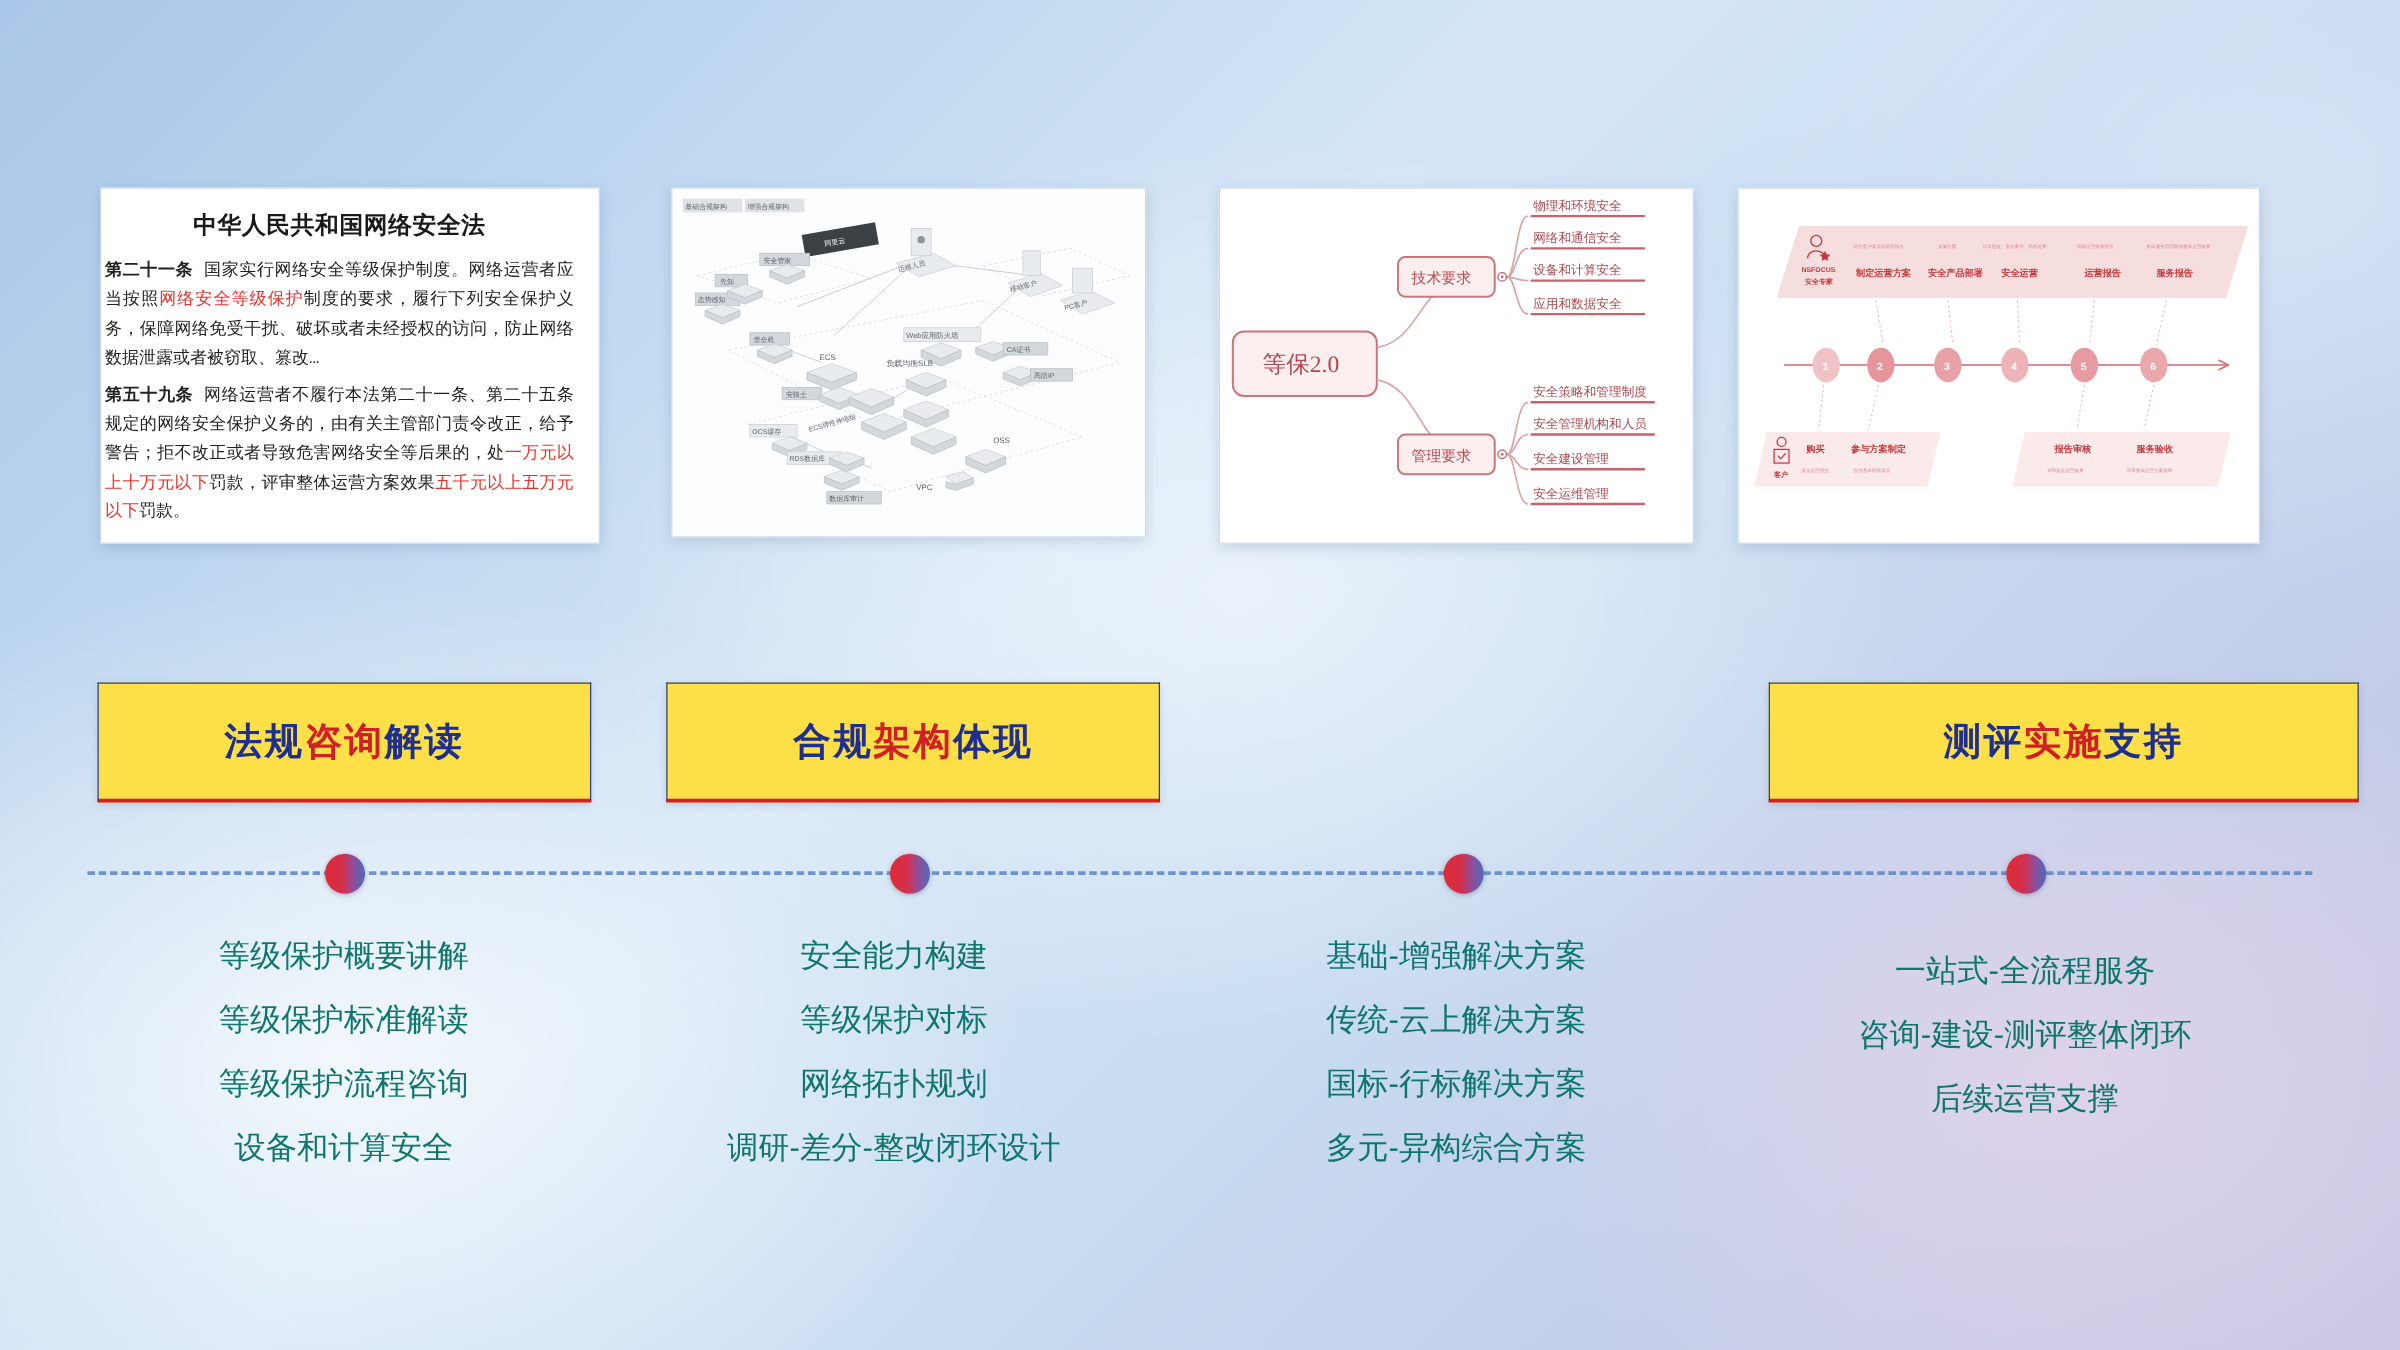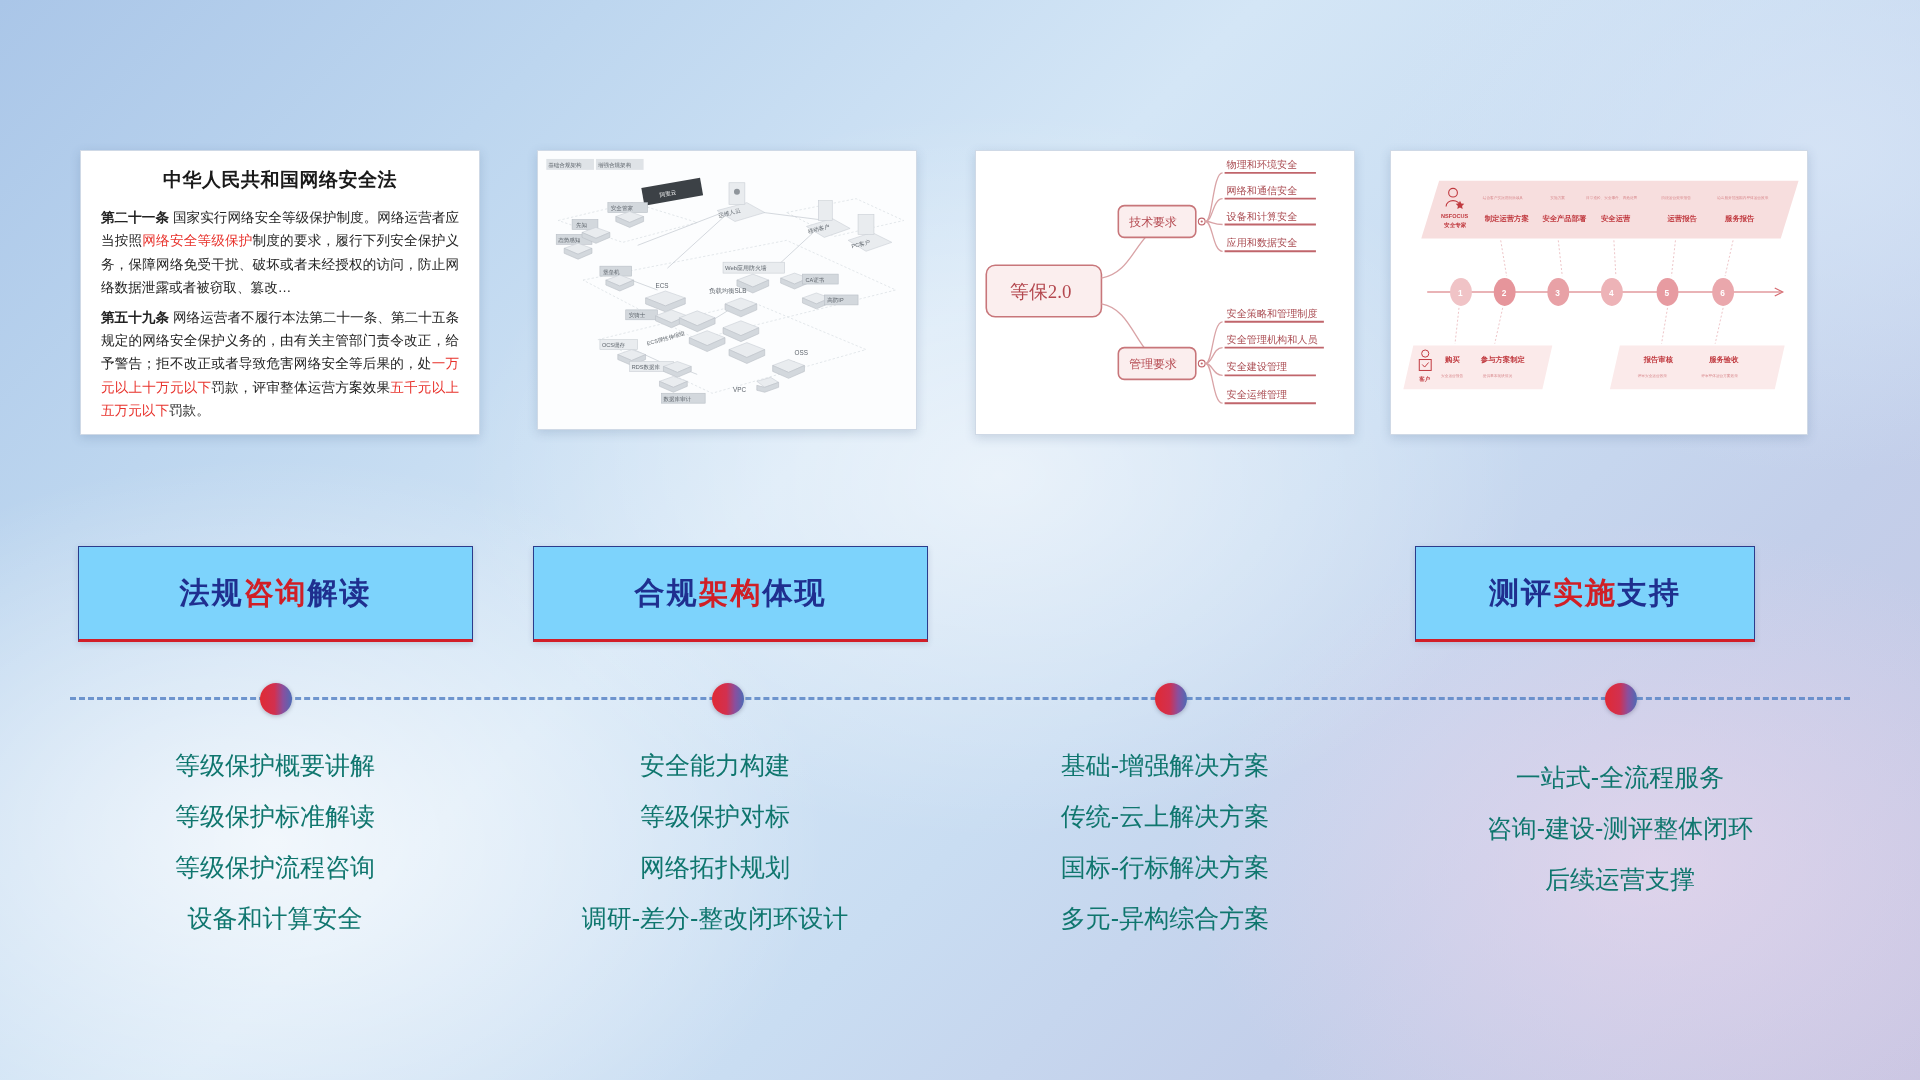--- a/index.html
+++ b/index.html
@@ -28,21 +28,21 @@
     border: 1px solid #cfd9e6;
     box-shadow: 0 3px 10px rgba(60,90,130,0.20);
     overflow: hidden;
   }
   .card-1 { left: 80px;   width: 400px; height: 285px; }
   .card-2 { left: 537px;  width: 380px; height: 280px; }
   .card-3 { left: 975px;  width: 380px; height: 285px; }
   .card-4 { left: 1390px; width: 418px; height: 285px; }
 
   
-  .law { padding: 16px 20px 10px 20px; }
+  .law { padding: 16px 20px 10px 3px; font-family: Liberation Mono, monospace; }
   .law-title {
     text-align: center; font-size: 19px; font-weight: bold;
     color: #1a1a1a; letter-spacing: .5px; margin-bottom: 13px;
   }
   .law-p {
     font-size: 13.6px; line-height: 1.72; color: #222; text-align: justify;
   }
   .law-p + .law-p { margin-top: 6px; }
   .law-p b { font-weight: bold; }
   .law-p .hl { color: #e8312b; }
@@ -56,35 +56,35 @@
   .mind svg { display: block; width: 100%; height: 100%; }
 
   
   .nsf { position: relative; width: 100%; height: 100%; background: #fff; }
   .nsf svg { display: block; width: 100%; height: 100%; }
 
   
   .titles { position: absolute; top: 546px; left: 0; width: 1920px; height: 96px; }
   .title-box {
     position: absolute; top: 0; height: 96px;
-    background: #7dd3fc;
+    background: #fde047;
     border: 1px solid #2b3c8c;
     border-bottom: 3px solid #d21e28;
     box-shadow: 0 2px 6px rgba(50,70,110,0.18);
     display: flex; align-items: center; justify-content: center;
   }
   .title-box .t {
     font-size: 30px; font-weight: bold; color: #1f2f8f;
     letter-spacing: 2px;
   }
   .title-box .t .r { color: #d01f26; }
   .tb-1 { left: 78px;   width: 395px; }
   .tb-2 { left: 533px;  width: 395px; }
   .tb-3 { left: 985px;  width: 375px; }
-  .tb-4 { left: 1415px; width: 340px; font-family: Liberation Mono, monospace; }
+  .tb-4 { left: 1415px; width: 472px; font-family: Liberation Mono, monospace; }
 
   
   .timeline { position: absolute; top: 670px; left: 0; width: 1920px; height: 60px; }
   .tl-line {
     position: absolute; top: 27px; left: 70px; width: 1780px; height: 0;
     border-top: 3px dashed #5b86c7; opacity: .85;
   }
   .tl-dot {
     position: absolute; top: 13px; width: 32px; height: 32px; border-radius: 50%;
     background: linear-gradient(90deg, #e02a34 0%, #d2304f 45%, #8a4f9e 72%, #4e6bb5 100%);

